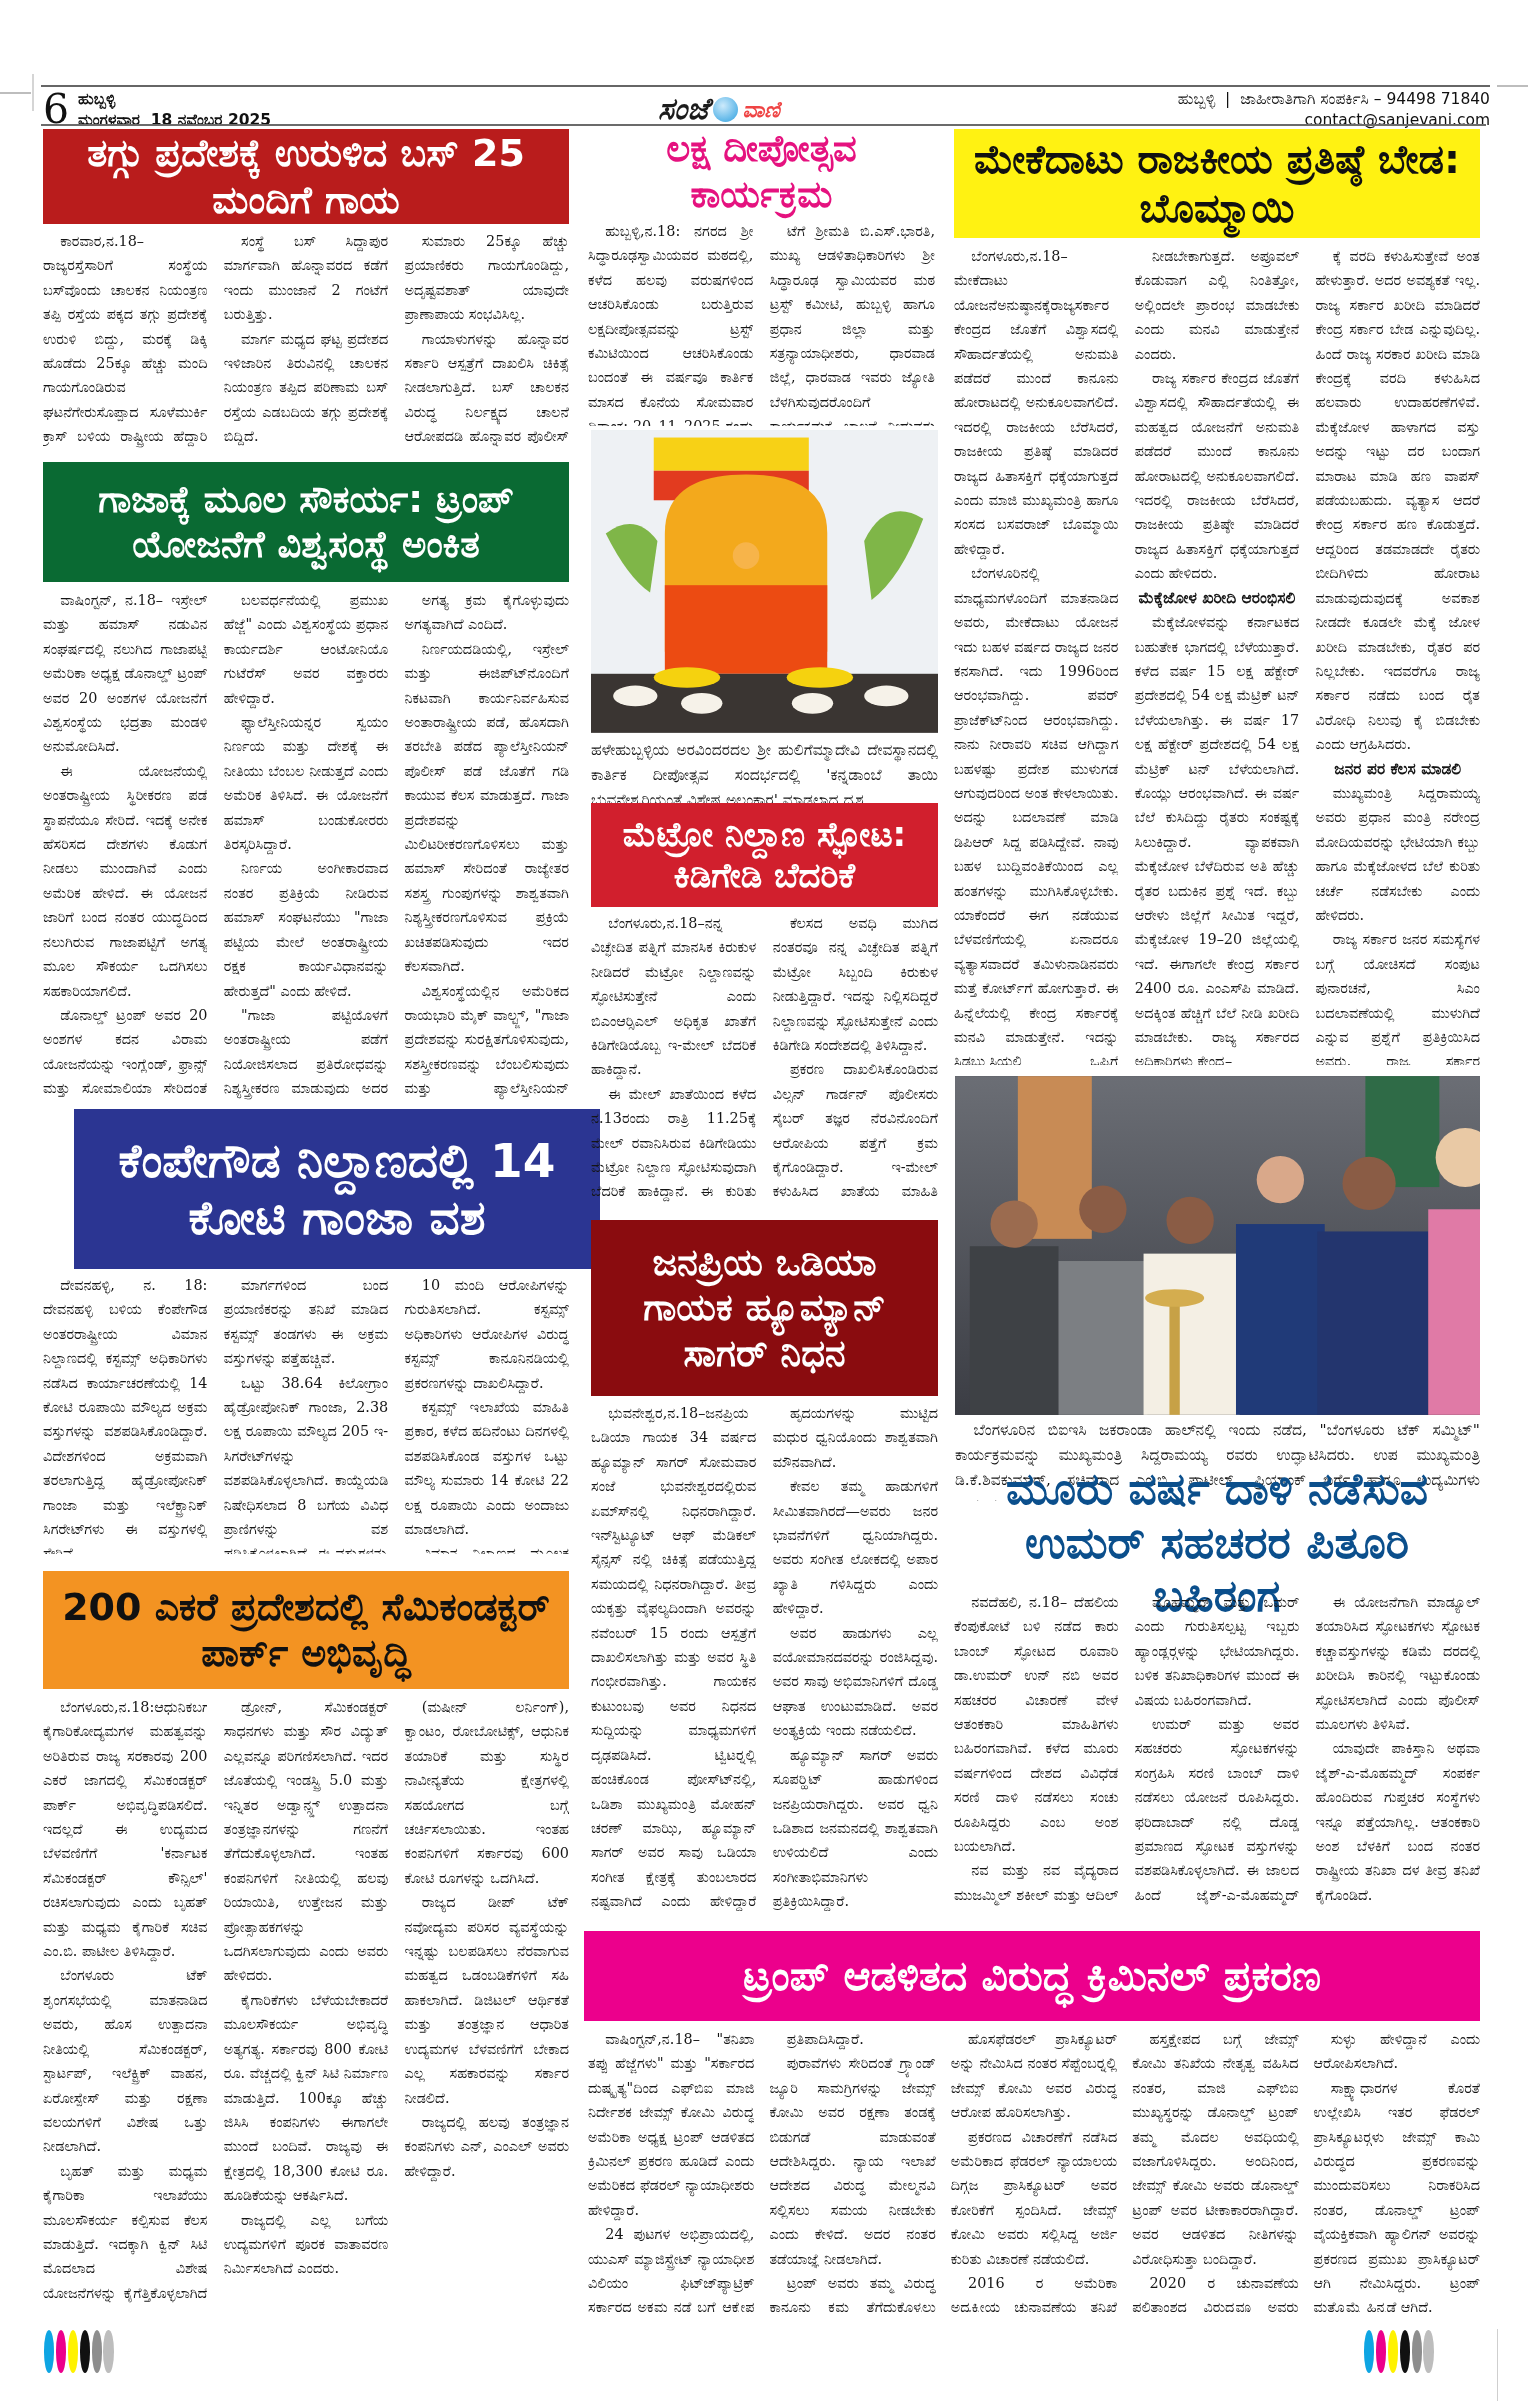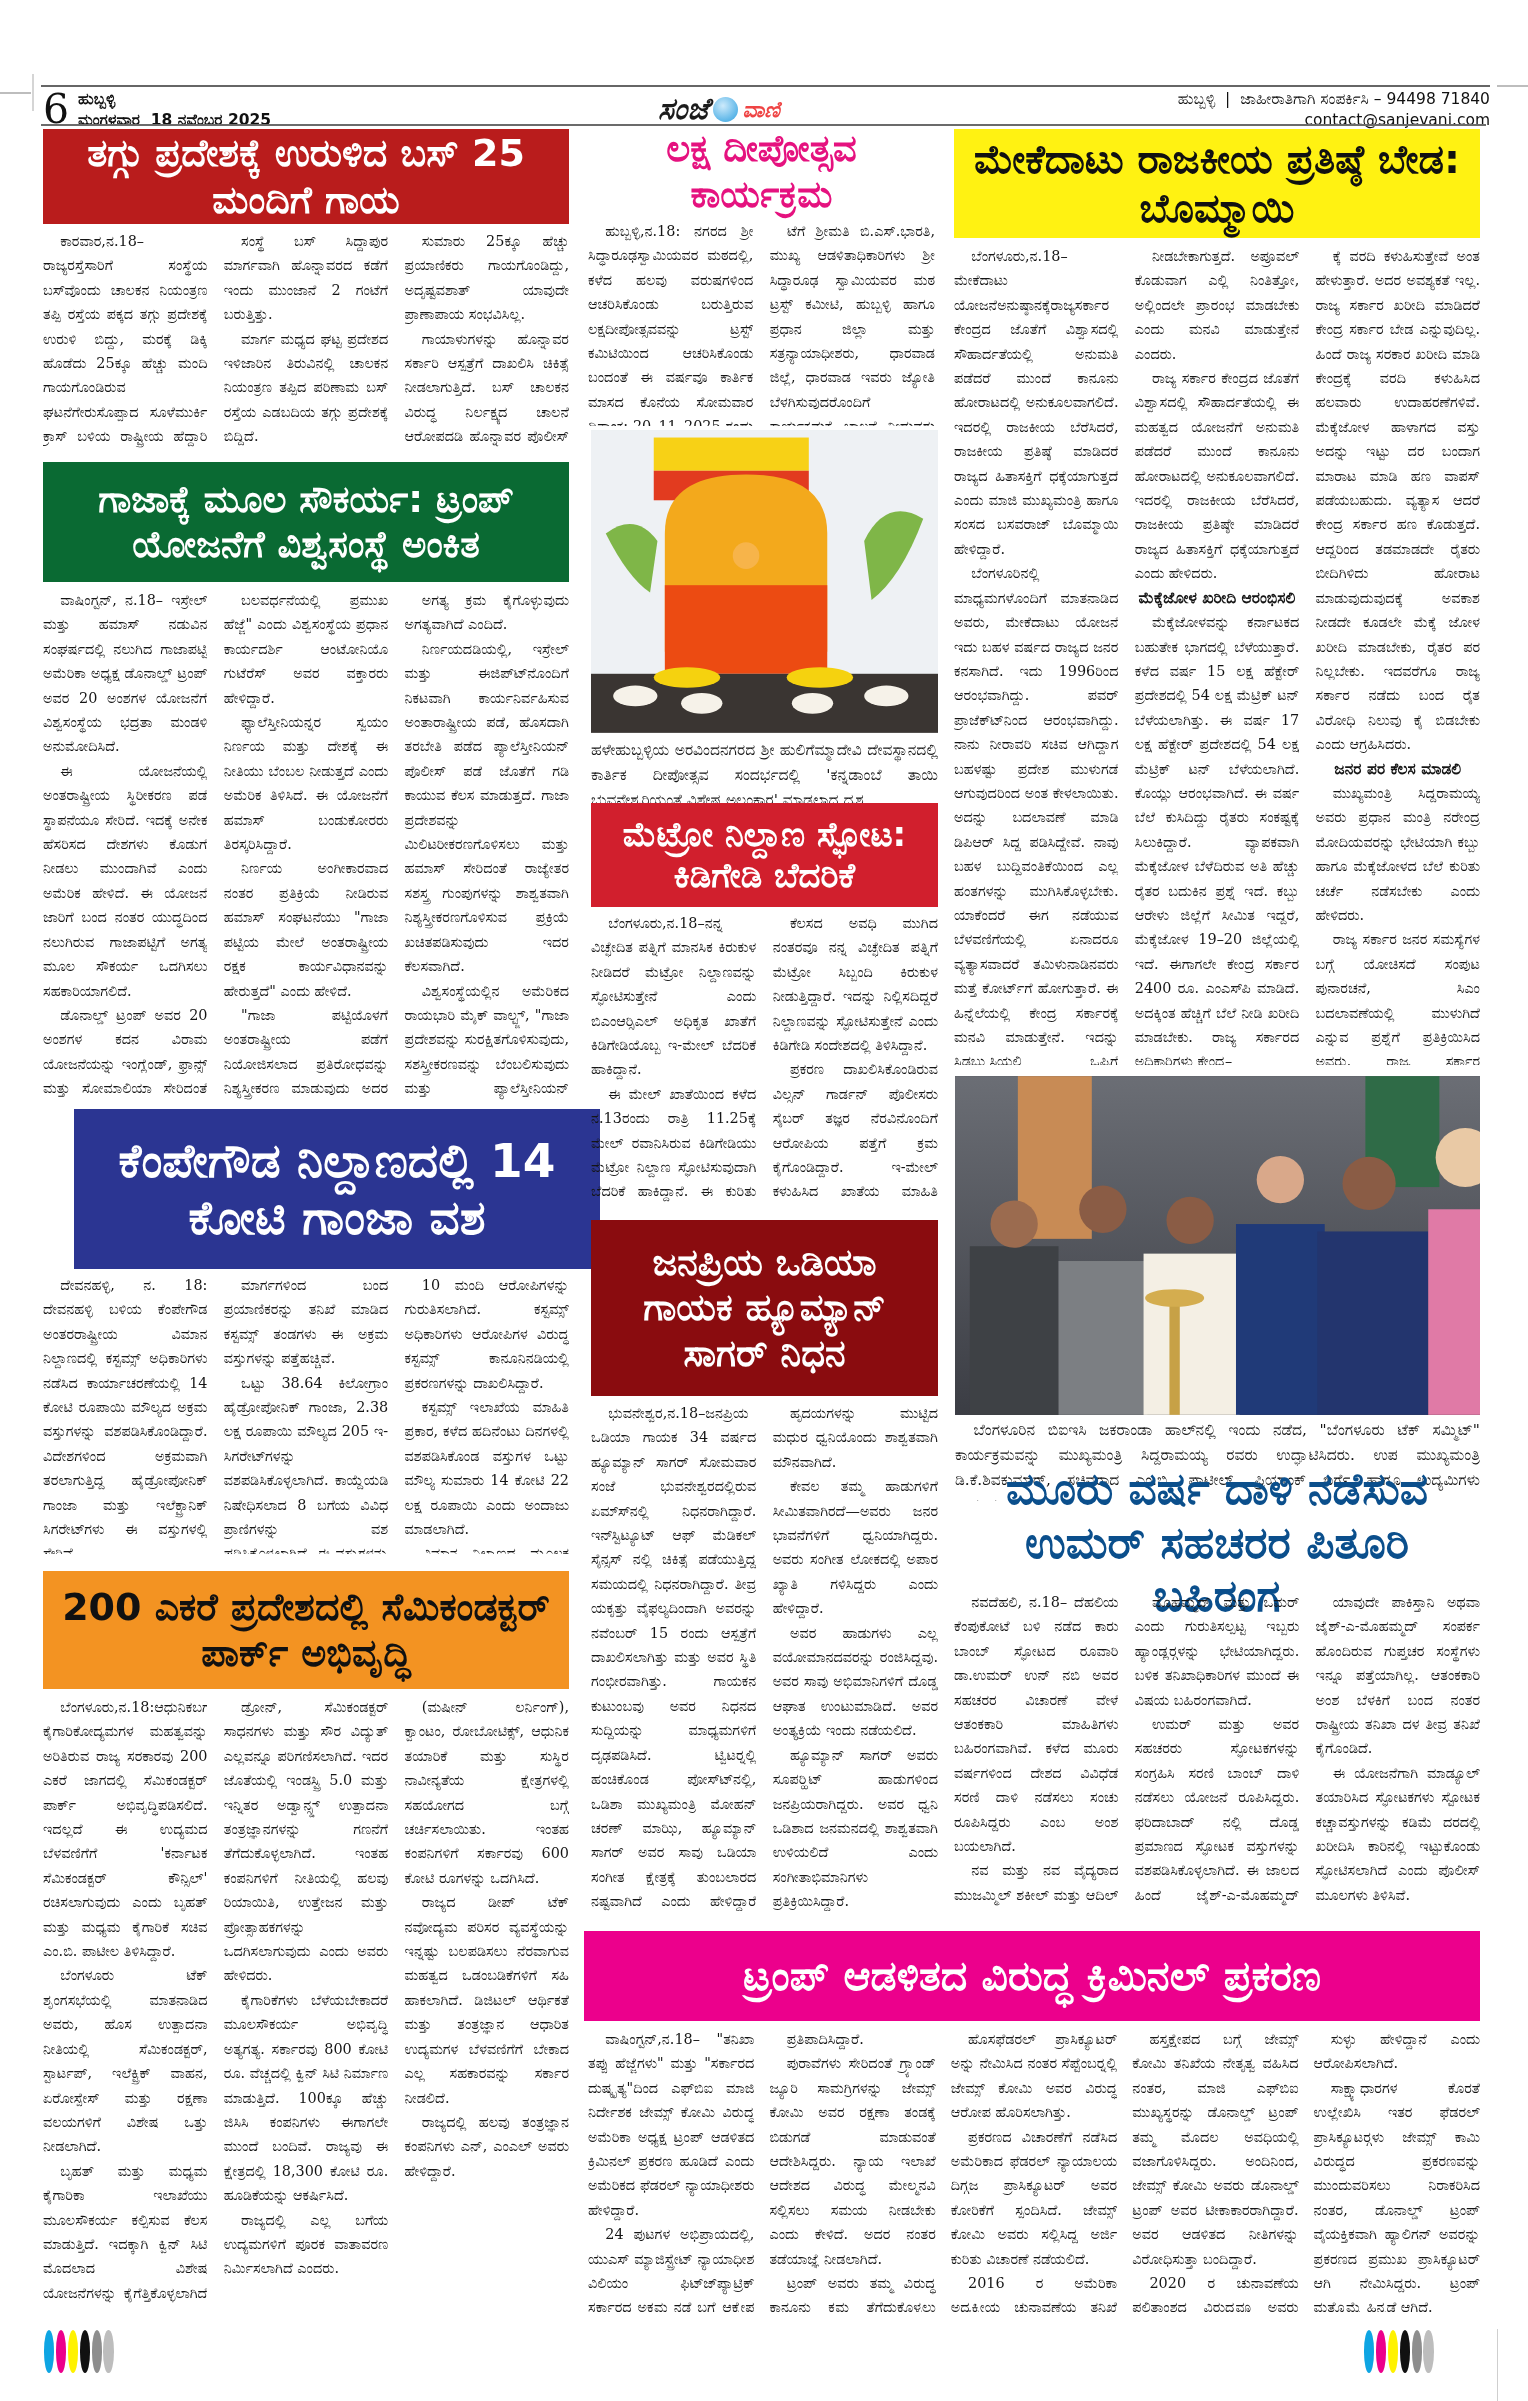--- a/index.html
+++ b/index.html
@@ -137,21 +137,21 @@
     <g fill="#f6f2e9">
       <ellipse cx="60" cy="360" rx="30" ry="14"></ellipse>
         <ellipse cx="150" cy="370" rx="28" ry="14"></ellipse>
       <ellipse cx="300" cy="370" rx="28" ry="14"></ellipse>
         <ellipse cx="400" cy="360" rx="30" ry="14"></ellipse>
     </g>
     <ellipse cx="130" cy="335" rx="45" ry="14" fill="#f5d20f"></ellipse>
       <ellipse cx="310" cy="335" rx="45" ry="14" fill="#f5d20f"></ellipse>
   </svg>
 </div>
-<div class="caption" style="left:591px;top:738px;width:347px;">ಹಳೇಹುಬ್ಬಳ್ಳಿಯ ಅರವಿಂದನಗರದ ಶ್ರೀ ಹುಲಿಗೆಮ್ಮಾದೇವಿ ದೇವಸ್ಥಾನದಲ್ಲಿ ಕಾರ್ತಿಕ ದೀಪೋತ್ಸವ ಸಂದರ್ಭದಲ್ಲಿ 'ಕನ್ನಡಾಂಬೆ ತಾಯಿ ಭುವನೇಶ್ವರಿಯಂತೆ ವಿಶೇಷ ಅಲಂಕಾರ' ಮಾಡಲಾದ ದೃಶ್ಯ.</div>
+<div class="caption" style="left:591px;top:738px;width:347px;">ಹಳೇಹುಬ್ಬಳ್ಳಿಯ ಅರವಿಂದರದಲ ಶ್ರೀ ಹುಲಿಗೆಮ್ಮಾದೇವಿ ದೇವಸ್ಥಾನದಲ್ಲಿ ಕಾರ್ತಿಕ ದೀಪೋತ್ಸವ ಸಂದರ್ಭದಲ್ಲಿ 'ಕನ್ನಡಾಂಬೆ ತಾಯಿ ಭುವನೇಶ್ವರಿಯಂತೆ ವಿಶೇಷ ಅಲಂಕಾರ' ಮಾಡಲಾದ ದೃಶ್ಯ.</div>
 
 <div class="hl" style="left:591px;top:803px;width:347px;height:104px;background:#d11f2d;color:#fff;font-size:34px;">ಮೆಟ್ರೋ ನಿಲ್ದಾಣ ಸ್ಫೋಟ: ಕಿಡಿಗೇಡಿ ಬೆದರಿಕೆ</div>
 <div class="cols" style="left:591px;top:911px;width:347px;height:299px;grid-template-columns:repeat(2,1fr);">
   <div class="col">
       <p>ಬೆಂಗಳೂರು,ನ.18–ನನ್ನ ವಿಚ್ಛೇದಿತ ಪತ್ನಿಗೆ ಮಾನಸಿಕ ಕಿರುಕುಳ ನೀಡಿದರೆ ಮೆಟ್ರೋ ನಿಲ್ದಾಣವನ್ನು ಸ್ಫೋಟಿಸುತ್ತೇನೆ ಎಂದು ಬಿಎಂಆರ್‍ಸಿಎಲ್ ಅಧಿಕೃತ ಖಾತೆಗೆ ಕಿಡಿಗೇಡಿಯೊಬ್ಬ ಇ-ಮೇಲ್ ಬೆದರಿಕೆ ಹಾಕಿದ್ದಾನೆ.</p>
       <p>ಈ ಮೇಲ್ ಖಾತೆಯಿಂದ ಕಳೆದ ನ.13ರಂದು ರಾತ್ರಿ 11.25ಕ್ಕೆ ಮೇಲ್ ರವಾನಿಸಿರುವ ಕಿಡಿಗೇಡಿಯು ಮೆಟ್ರೋ ನಿಲ್ದಾಣ ಸ್ಫೋಟಿಸುವುದಾಗಿ ಬೆದರಿಕೆ ಹಾಕಿದ್ದಾನೆ. ಈ ಕುರಿತು ಬಿಎಂಆರ್‍ಸಿಎಲ್ ಸಹಾಯಕ ಸುರಕ್ಷತಾ ಎಂಜಿನಿಯರ್ ನೀಡಿರುವ ದೂರಿನನ್ವಯ ವಿಲ್ಸನ್ ಗಾರ್ಡನ್ ಪೊಲೀಸ್ ಠಾಣೆಯಲ್ಲಿ ಎಫ್‍ಐಆರ್ ದಾಖಲಾಗಿದೆ.</p>
     </div>
   <div class="col">
       <p>ಕೆಲಸದ ಅವಧಿ ಮುಗಿದ ನಂತರವೂ ನನ್ನ ವಿಚ್ಛೇದಿತ ಪತ್ನಿಗೆ ಮೆಟ್ರೋ ಸಿಬ್ಬಂದಿ ಕಿರುಕುಳ ನೀಡುತ್ತಿದ್ದಾರೆ. ಇದನ್ನು ನಿಲ್ಲಿಸದಿದ್ದರೆ ನಿಲ್ದಾಣವನ್ನು ಸ್ಫೋಟಿಸುತ್ತೇನೆ ಎಂದು ಕಿಡಿಗೇಡಿ ಸಂದೇಶದಲ್ಲಿ ತಿಳಿಸಿದ್ದಾನೆ.</p>
       <p>ಪ್ರಕರಣ ದಾಖಲಿಸಿಕೊಂಡಿರುವ ವಿಲ್ಸನ್ ಗಾರ್ಡನ್ ಪೊಲೀಸರು ಸೈಬರ್ ತಜ್ಞರ ನೆರವಿನೊಂದಿಗೆ ಆರೋಪಿಯ ಪತ್ತೆಗೆ ಕ್ರಮ ಕೈಗೊಂಡಿದ್ದಾರೆ. ಇ-ಮೇಲ್ ಕಳುಹಿಸಿದ ಖಾತೆಯ ಮಾಹಿತಿ ಸಂಗ್ರಹಿಸಲಾಗುತ್ತಿದ್ದು, ಶೀಘ್ರದಲ್ಲೇ ಆರೋಪಿಯನ್ನು ಬಂಧಿಸಲಾಗುವುದು ಎಂದು ಪೊಲೀಸ್ ಮೂಲಗಳು ತಿಳಿಸಿವೆ.</p>
@@ -226,22 +226,22 @@
 <div class="cols" style="left:954px;top:1590px;width:526px;height:318px;grid-template-columns:repeat(3,1fr);">
   <div class="col">
       <p>ನವದೆಹಲಿ, ನ.18– ದೆಹಲಿಯ ಕೆಂಪುಕೋಟೆ ಬಳಿ ನಡೆದ ಕಾರು ಬಾಂಬ್ ಸ್ಫೋಟದ ರೂವಾರಿ ಡಾ.ಉಮರ್ ಉನ್ ನಬಿ ಅವರ ಸಹಚರರ ವಿಚಾರಣೆ ವೇಳೆ ಆತಂಕಕಾರಿ ಮಾಹಿತಿಗಳು ಬಹಿರಂಗವಾಗಿವೆ. ಕಳೆದ ಮೂರು ವರ್ಷಗಳಿಂದ ದೇಶದ ವಿವಿಧೆಡೆ ಸರಣಿ ದಾಳಿ ನಡೆಸಲು ಸಂಚು ರೂಪಿಸಿದ್ದರು ಎಂಬ ಅಂಶ ಬಯಲಾಗಿದೆ.</p>
       <p>ನವ ಮತ್ತು ನವ ವೈದ್ಯರಾದ ಮುಜಮ್ಮಿಲ್ ಶಕೀಲ್ ಮತ್ತು ಆದಿಲ್ ಅಹ್ಮದ್ ರಾಥರ್ ಅವರು ಉಮರ್ ಜೊತೆ ಸೇರಿ ಮೊದಲು ಅಲ್‍ಖೈದಾ ಸಂಘಟನೆ ಸೇರಲು ಬಯಸಿದ್ದರು ಎನ್ನಲಾಗಿದೆ. ಅವರು 2021 ಮತ್ತು 2022 ರಲ್ಲಿ ಟರ್ಕಿಯಲ್ಲಿ</p>
     </div>
   <div class="col">
       <p>ಮೊಹಮ್ಮದ್ ಮತ್ತು ಒಮರ್ ಎಂದು ಗುರುತಿಸಲ್ಪಟ್ಟ ಇಬ್ಬರು ಹ್ಯಾಂಡ್ಲರ್‍ಗಳನ್ನು ಭೇಟಿಯಾಗಿದ್ದರು. ಬಳಿಕ ತನಿಖಾಧಿಕಾರಿಗಳ ಮುಂದೆ ಈ ವಿಷಯ ಬಹಿರಂಗವಾಗಿದೆ.</p>
       <p>ಉಮರ್ ಮತ್ತು ಅವರ ಸಹಚರರು ಸ್ಫೋಟಕಗಳನ್ನು ಸಂಗ್ರಹಿಸಿ ಸರಣಿ ಬಾಂಬ್ ದಾಳಿ ನಡೆಸಲು ಯೋಜನೆ ರೂಪಿಸಿದ್ದರು. ಫರಿದಾಬಾದ್ ನಲ್ಲಿ ದೊಡ್ಡ ಪ್ರಮಾಣದ ಸ್ಫೋಟಕ ವಸ್ತುಗಳನ್ನು ವಶಪಡಿಸಿಕೊಳ್ಳಲಾಗಿದೆ. ಈ ಜಾಲದ ಹಿಂದೆ ಜೈಶ್-ಎ-ಮೊಹಮ್ಮದ್ ಸಂಘಟನೆ ಇರುವ ಶಂಕೆ ವ್ಯಕ್ತವಾಗಿದೆ.</p>
     </div>
   <div class="col">
+      <p>ಈ ಯೋಜನೆಗಾಗಿ ಮಾಡ್ಯೂಲ್ ತಯಾರಿಸಿದ ಸ್ಫೋಟಕಗಳು ಸ್ಟೋಟಕ ಕಚ್ಚಾವಸ್ತುಗಳನ್ನು ಕಡಿಮೆ ದರದಲ್ಲಿ ಖರೀದಿಸಿ ಕಾರಿನಲ್ಲಿ ಇಟ್ಟುಕೊಂಡು ಸ್ಫೋಟಿಸಲಾಗಿದೆ ಎಂದು ಪೊಲೀಸ್ ಮೂಲಗಳು ತಿಳಿಸಿವೆ.</p>
       <p>ಯಾವುದೇ ಪಾಕಿಸ್ತಾನಿ ಅಥವಾ ಜೈಶ್-ಎ-ಮೊಹಮ್ಮದ್ ಸಂಪರ್ಕ ಹೊಂದಿರುವ ಗುಪ್ತಚರ ಸಂಸ್ಥೆಗಳು ಇನ್ನೂ ಪತ್ತೆಯಾಗಿಲ್ಲ. ಆತಂಕಕಾರಿ ಅಂಶ ಬೆಳಕಿಗೆ ಬಂದ ನಂತರ ರಾಷ್ಟ್ರೀಯ ತನಿಖಾ ದಳ ತೀವ್ರ ತನಿಖೆ ಕೈಗೊಂಡಿದೆ.</p>
-      <p>ಈ ಯೋಜನೆಗಾಗಿ ಮಾಡ್ಯೂಲ್ ತಯಾರಿಸಿದ ಸ್ಫೋಟಕಗಳು ಸ್ಟೋಟಕ ಕಚ್ಚಾವಸ್ತುಗಳನ್ನು ಕಡಿಮೆ ದರದಲ್ಲಿ ಖರೀದಿಸಿ ಕಾರಿನಲ್ಲಿ ಇಟ್ಟುಕೊಂಡು ಸ್ಫೋಟಿಸಲಾಗಿದೆ ಎಂದು ಪೊಲೀಸ್ ಮೂಲಗಳು ತಿಳಿಸಿವೆ.</p>
     </div>
 </div>
 
 <div class="hl" style="left:584px;top:1931px;width:896px;height:90px;background:#ec008c;color:#fff;font-size:41px;">ಟ್ರಂಪ್ ಆಡಳಿತದ ವಿರುದ್ಧ ಕ್ರಿಮಿನಲ್ ಪ್ರಕರಣ</div>
 <div class="cols" style="left:588px;top:2027px;width:892px;height:285px;grid-template-columns:repeat(5,1fr);column-gap:15px;">
   <div class="col">
       <p>ವಾಷಿಂಗ್ಟನ್,ನ.18– "ತನಿಖಾ ತಪ್ಪು ಹೆಜ್ಜೆಗಳು" ಮತ್ತು "ಸರ್ಕಾರದ ದುಷ್ಕೃತ್ಯ"ದಿಂದ ಎಫ್‍ಬಿಐ ಮಾಜಿ ನಿರ್ದೇಶಕ ಜೇಮ್ಸ್ ಕೋಮಿ ವಿರುದ್ಧ ಅಮೆರಿಕಾ ಅಧ್ಯಕ್ಷ ಟ್ರಂಪ್ ಆಡಳಿತದ ಕ್ರಿಮಿನಲ್ ಪ್ರಕರಣ ಹೂಡಿದೆ ಎಂದು ಅಮೆರಿಕದ ಫೆಡರಲ್ ನ್ಯಾಯಾಧೀಶರು ಹೇಳಿದ್ದಾರೆ.</p>
       <p>24 ಪುಟಗಳ ಅಭಿಪ್ರಾಯದಲ್ಲಿ, ಯುಎಸ್ ಮ್ಯಾಜಿಸ್ಟ್ರೇಟ್ ನ್ಯಾಯಾಧೀಶ ವಿಲಿಯಂ ಫಿಟ್ಜ್‍ಪ್ಯಾಟ್ರಿಕ್ ಸರ್ಕಾರದ ಅಕ್ರಮ ನಡೆ ಬಗ್ಗೆ ಆಕ್ಷೇಪ ವ್ಯಕ್ತಪಡಿಸಿದ್ದಾರೆ.</p>
     </div>
   <div class="col">

